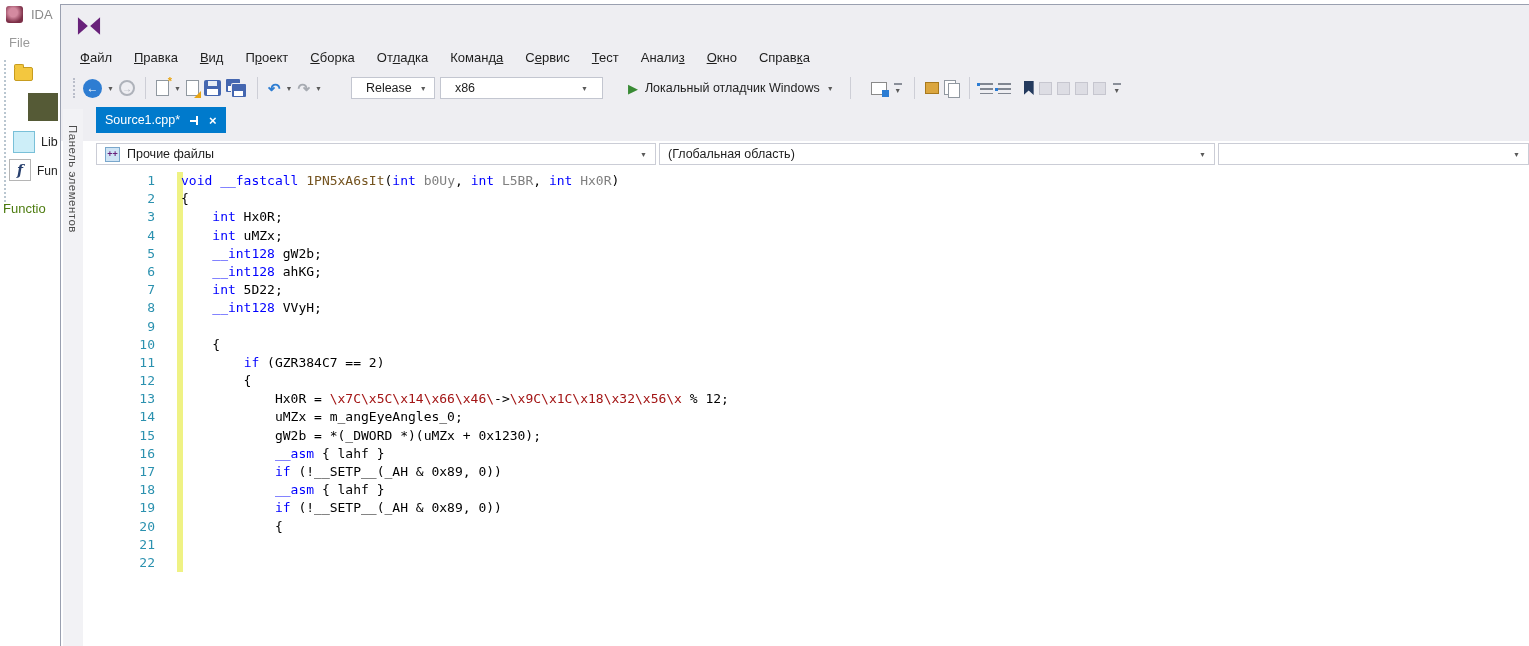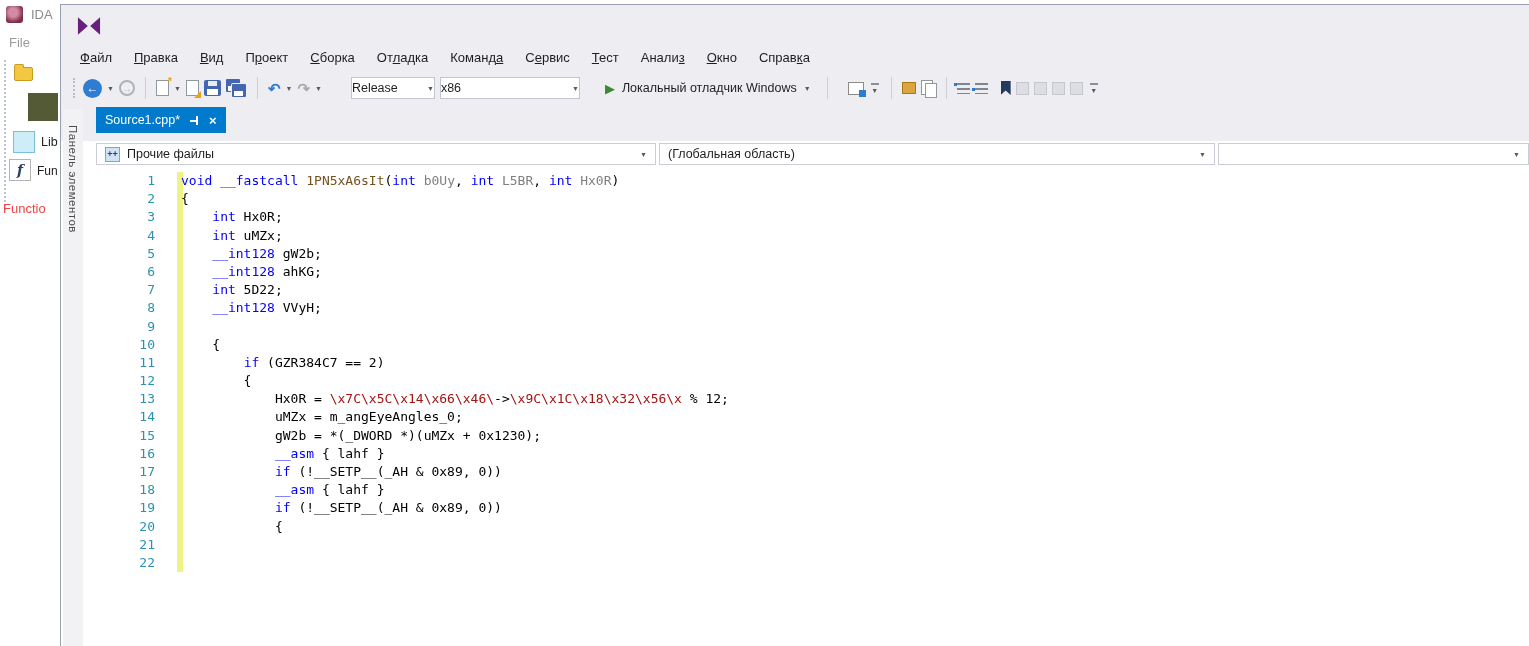--- a/index.html
+++ b/index.html
@@ -13,21 +13,21 @@
   .ida-title{font-size:13px;color:#8a8a8a}
   .ida-file{position:absolute;left:9px;top:35px;font-size:13px;color:#9a9a9a}
   .ida-handle{position:absolute;left:4px;top:60px;height:150px;width:0;border-left:2px dotted #b9c6d0}
   .ida-folder{position:absolute;left:14px;top:67px;width:19px;height:14px;background:#f3c73f;border:1px solid #c79c1f;border-radius:2px}
   .ida-folder::before{content:"";position:absolute;left:-1px;top:-4px;width:8px;height:3px;background:#f3c73f;border:1px solid #c79c1f;border-bottom:none;border-radius:2px 2px 0 0}
   .ida-block{position:absolute;left:28px;top:93px;width:30px;height:28px;background:#555a36}
   .ida-libicon{position:absolute;left:13px;top:131px;width:22px;height:22px;background:#cdeef8;border:1px solid #79c0d8}
   .ida-lib{position:absolute;left:41px;top:135px;font-size:12.5px;color:#222}
   .ida-ficon{position:absolute;left:9px;top:159px;width:22px;height:22px;background:#fff;border:1px solid #b5b5b5;display:flex;align-items:center;justify-content:center;font-family:"DejaVu Serif",serif;font-style:italic;font-weight:bold;font-size:14px;color:#28406e}
   .ida-fun{position:absolute;left:37px;top:164px;font-size:12px;color:#222}
-  .ida-functions{position:absolute;left:3px;top:201px;font-size:13px;color:#ef4444;white-space:nowrap;overflow:hidden;width:56px}
+  .ida-functions{position:absolute;left:3px;top:201px;font-size:13px;color:#4d7c0f;white-space:nowrap;overflow:hidden;width:56px}
 
   
   .vs{position:absolute;left:60px;top:4px;width:1469px;height:642px;background:#eeeef2;border:1px solid #9aa0b0;border-right:none;border-bottom:none;overflow:hidden}
   .titlebar{position:absolute;left:0;top:0;width:100%;height:40px}
   .vslogo{position:absolute;left:14px;top:7px;width:28px;height:28px}
 
   .menubar{position:absolute;left:0;top:40px;width:100%;height:24px;display:flex;align-items:center;padding-left:8px}
   .menu-item{padding:0 11px;font-size:13px;color:#1e1e1e;cursor:default;white-space:nowrap}
   .accel{text-decoration:underline}
 
@@ -44,24 +44,24 @@
   .floppy{width:17px;height:16px;background:#4466b0;border-radius:2px;position:relative;flex:none}
   .floppy::before{content:"";position:absolute;left:4px;top:1px;width:9px;height:5px;background:#e8edf5}
   .floppy::after{content:"";position:absolute;left:3px;bottom:1px;width:11px;height:6px;background:#fff}
   .floppy-all{position:relative;width:21px;height:19px;flex:none}
   .floppy-all .f{position:absolute;width:14px;height:13px;background:#4466b0;border-radius:1px}
   .floppy-all .f::after{content:"";position:absolute;left:2px;bottom:1px;width:9px;height:5px;background:#fff}
   .floppy-all .f.one{left:0;top:0}
   .floppy-all .f.two{left:6px;top:5px;box-shadow:0 0 0 1px #eeeef2}
   .undo{color:#2e7dd2;font-size:15px;font-weight:bold;line-height:1}
   .redo{color:#a7abb2;font-size:15px;font-weight:bold;line-height:1}
-  .combo{height:22px;background:#fff;border:1px solid #c3c6d0;display:flex;align-items:center;padding:0 0;font-size:12.5px;color:#1e1e1e;flex:none}
+  .combo{height:22px;background:#fff;border:1px solid #c3c6d0;display:flex;align-items:center;padding:0 14px;font-size:12.5px;color:#1e1e1e;flex:none}
   .combo-caret{margin-left:auto;font-size:7px;color:#5a5a5a;padding-left:8px}
   .combo.cfg{width:84px;margin-left:24px}
-  .combo.plat{width:140px}
+  .combo.plat{width:163px}
   .run{display:flex;align-items:center;gap:7px;padding:0 6px;margin-left:14px;flex:none}
   .play{color:#388a34;font-size:13px;line-height:1}
   .run-label{font-size:12.5px;color:#1e1e1e;white-space:nowrap}
   .mini-icon{flex:none;position:relative}
   .mini-icon.win{width:16px;height:13px;border:1px solid #8a8a8a;background:#fff;margin-left:10px}
   .mini-icon.win::before{content:"";position:absolute;right:-3px;bottom:-3px;width:7px;height:7px;background:#2b7cd3}
   .mini-icon.gold{width:14px;height:12px;background:#dba63f;border:1px solid #a8791d}
   .pages-icon{width:15px;height:16px;position:relative;flex:none}
   .pages-icon::before{content:"";position:absolute;left:0;top:0;width:10px;height:13px;background:#fff;border:1px solid #9098a0}
   .pages-icon::after{content:"";position:absolute;left:4px;top:3px;width:10px;height:13px;background:#fff;border:1px solid #9098a0}

